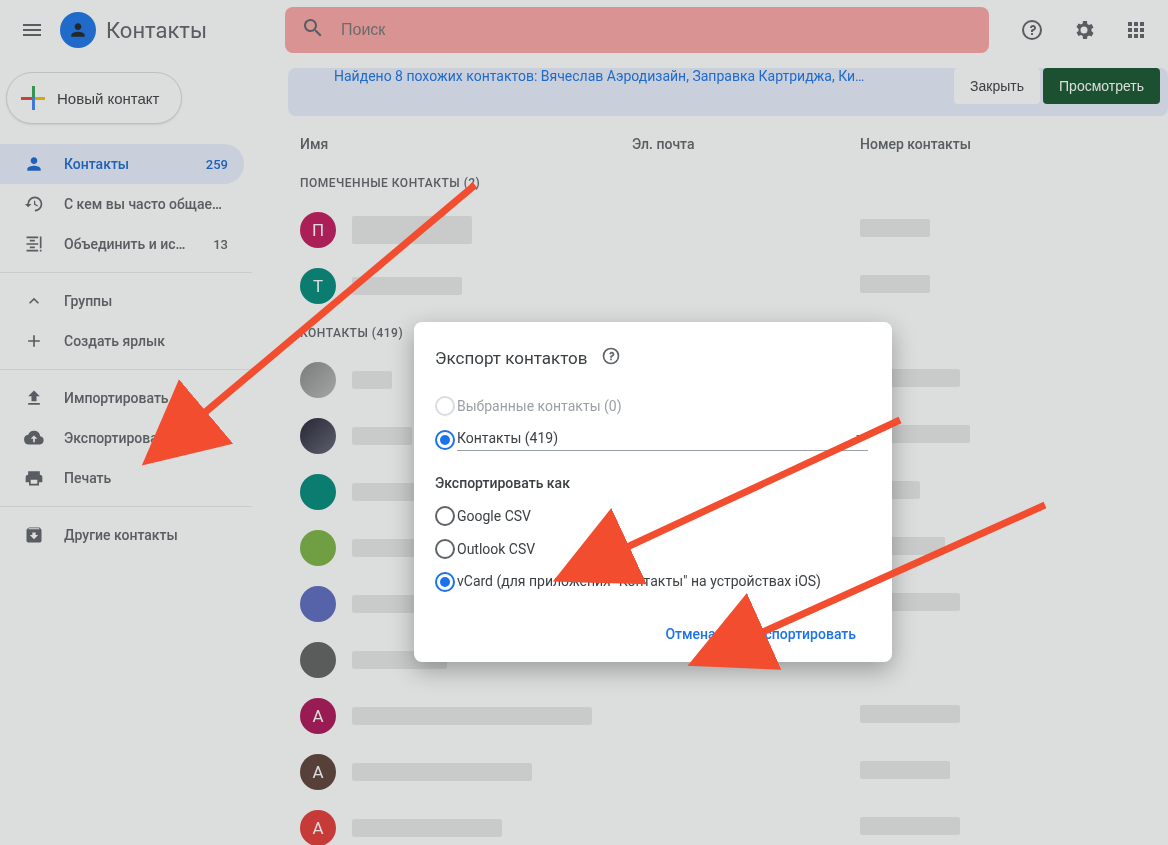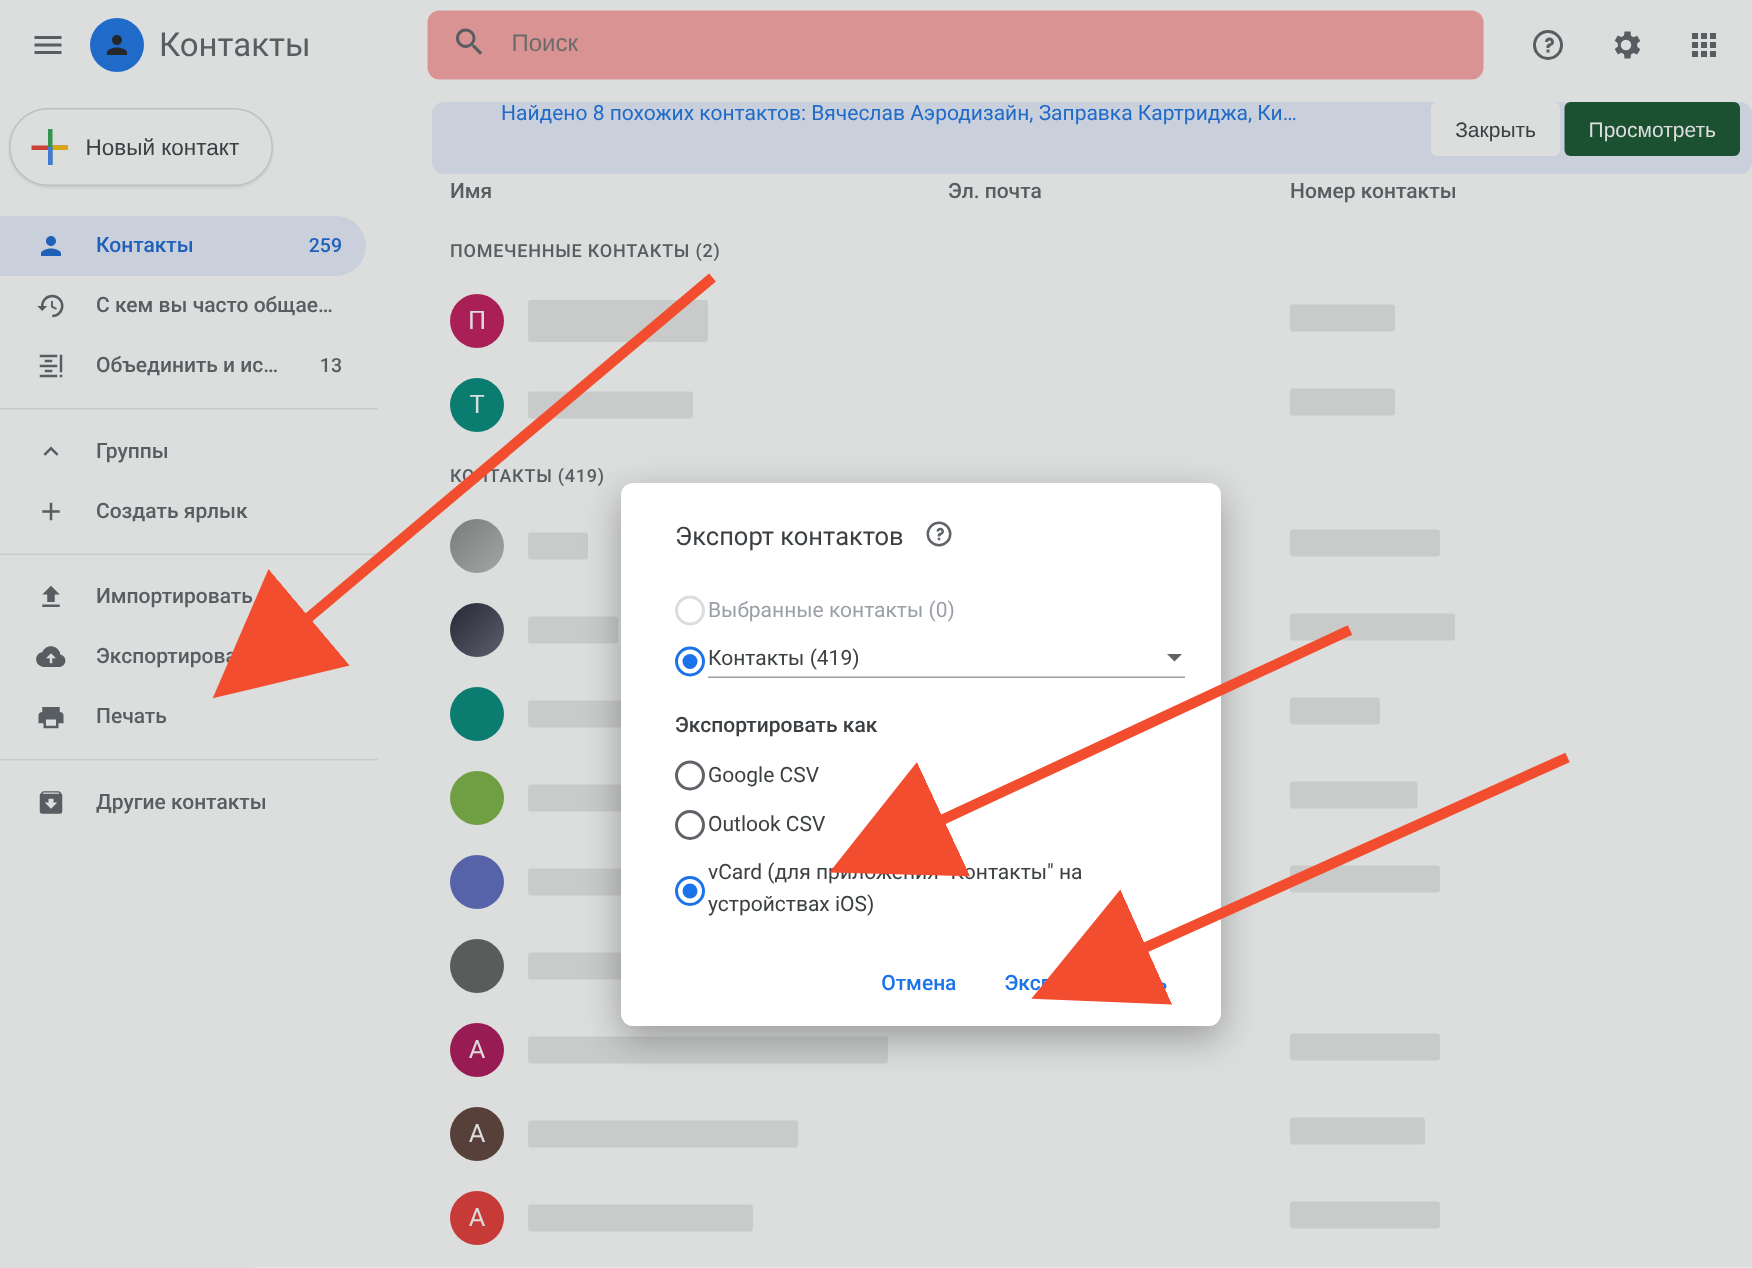--- a/index.html
+++ b/index.html
@@ -170,21 +170,21 @@
     border: none;
     display:inline-flex; align-items:center;
   }
   .btn-white { background:#fff; color:#3c4043; }
   .btn-blue { background:#14532d; color:#fff; }
 
   .col-headers {
     display: flex;
     font-size: 14px;
     color: #5f6368;
-    padding: 4px 0 12px 12px;
+    padding: 20px 0 12px 12px;
     font-weight: 500;
   }
   .col-name { width: 332px; }
   .col-email { width: 228px; }
   .col-phone { flex:1; }
   .section-header {
     text-transform: uppercase;
     font-size: 12px;
     color: #5f6368;
     font-weight: 500;
@@ -213,25 +213,25 @@
     position: absolute;
     inset: 0;
     background: rgba(60,64,67,.18);
     z-index: 5;
   }
   
   .dialog {
     position: absolute;
     left: 414px;
     top: 322px;
-    width: 400px;
+    width: 478px;
     background: #fff;
     border-radius: 8px;
     box-shadow: 0 8px 24px rgba(0,0,0,.3);
-    padding: 24px 24px 12px 36px;
+    padding: 24px 24px 12px 21px;
     z-index: 10;
     font-size: 14px;
     color: #3c4043;
   }
   .dlg-title-row { display:flex; align-items:center; gap:14px; margin-bottom:20px;}
   .dlg-title { font-size: 17px; color:#3c4043;}
   .radio-row {
     display:flex; align-items:center; padding: 6px 0; gap:2px; cursor:pointer;
   }
   .radio-row.disabled { color:#9aa0a6; cursor:default;}

